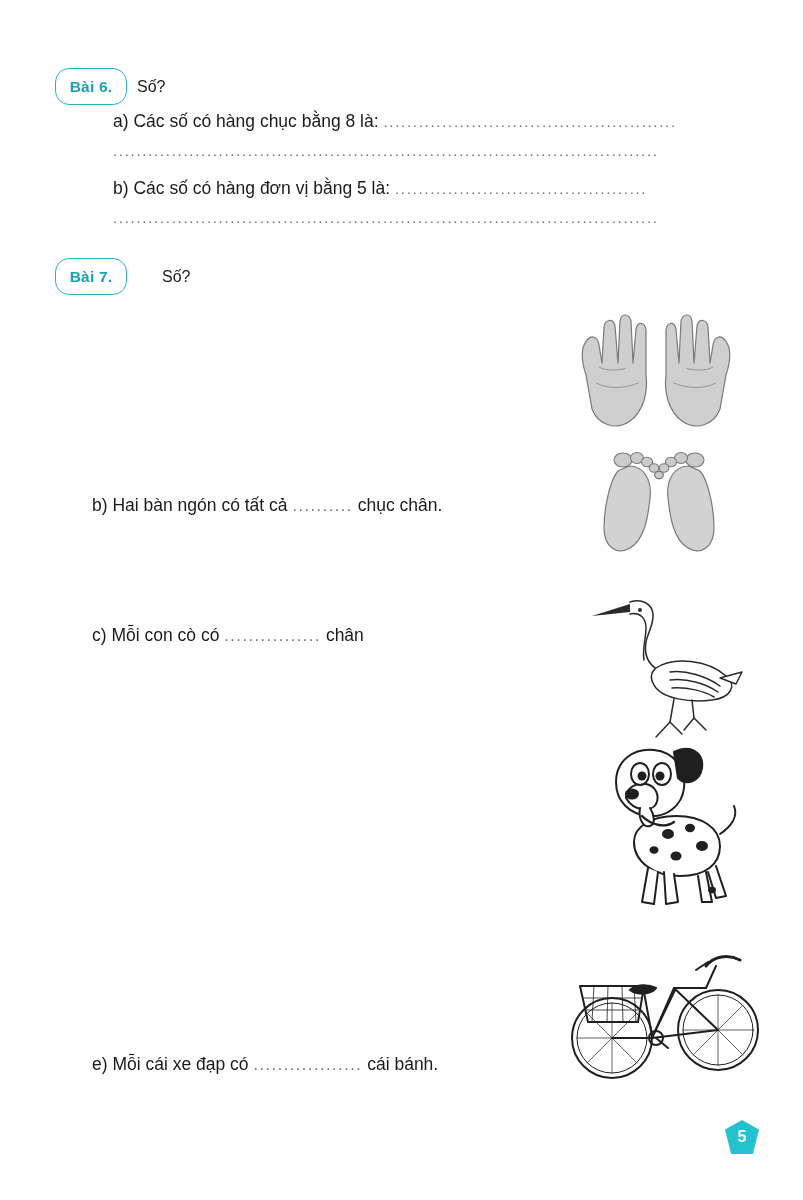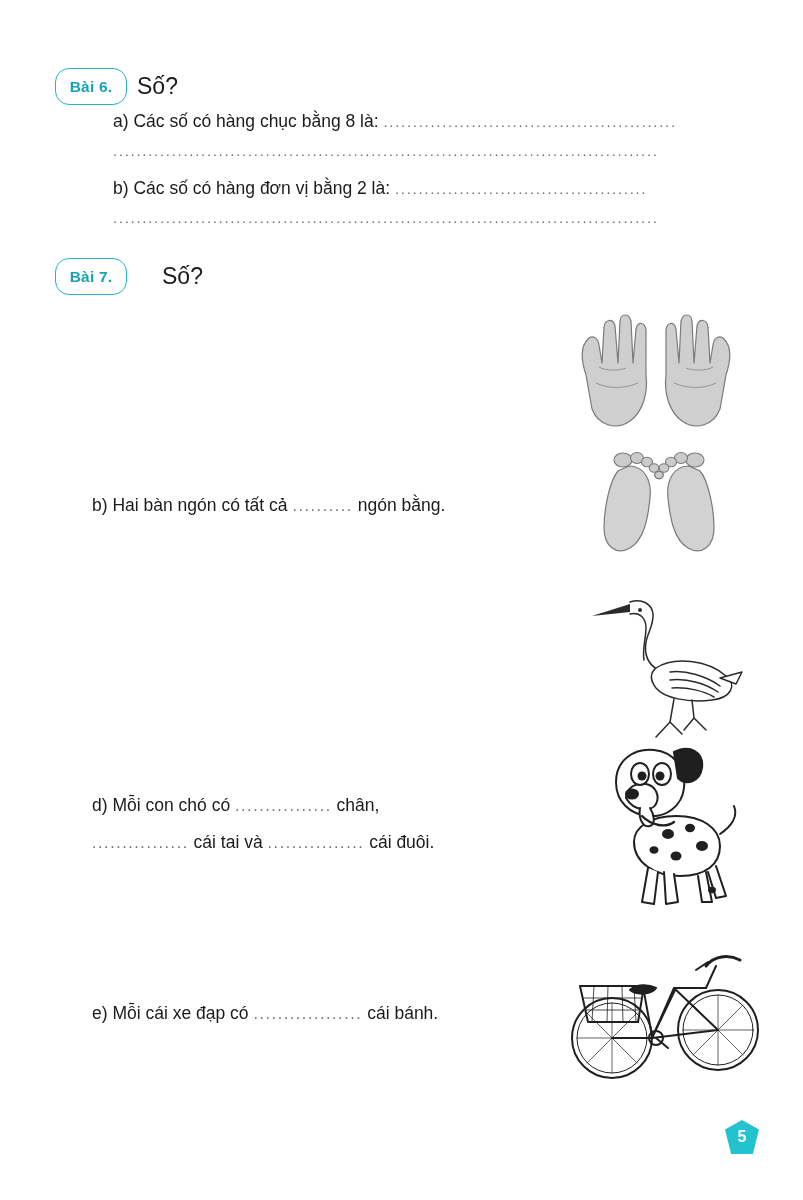--- a/index.html
+++ b/index.html
@@ -40,21 +40,21 @@
     border: 1.6px solid #23b7c4;
     border-radius: 14px;
     color: #15a3b3;
     font-size: 15.5px;
     font-weight: 700;
     letter-spacing: .2px;
     white-space: nowrap;
     background: #fff;
   }
   .ex-title {
-    font-size: 23px;
+    font-size: 16px;
     color: #1b1b1b;
   }
 
   
   .line {
     position: absolute;
     font-size: 17.5px;
     line-height: 1.5;
     color: #1b1b1b;
     white-space: nowrap;
@@ -102,51 +102,45 @@
     <span class="ex-title">Số?</span>
   </div>
 
   <div class="line" style="left:113px; top:108px;text-align:right;">
     <span>a) Các số có hàng chục bằng 8 là:</span>
     <span class="dots-long">..................................................</span>
   </div>
   <div class="line dots-long" style="left:113px; top:140px;">.............................................................................................</div>
 
   <div class="line" style="left:113px; top:175px;">
-    <span>b) Các số có hàng đơn vị bằng 2 là:</span>
+    <span>b) Các số có hàng đơn vị bằng 5 là:</span>
     <span class="dots-long">...........................................</span>
   </div>
   <div class="line dots-long" style="left:113px; top:207px;">.............................................................................................</div>
 
   <div class="ex-head" style="left:55px; top:258px;gap:35px;">
     <span class="badge">Bài 7.</span>
     <span class="ex-title">Số?</span>
   </div>
 
 
   <div class="line" style="left:92px; top:492px;">
     <span>b) Hai bàn ngón có tất cả</span>
     <span class="dots">..........</span>
-    <span>ngón bằng.</span>
-  </div>
-
-
-  <div class="line" style="left:92px; top:792px;">
-    <span>d) Mỗi con chó có</span>
+    <span>chục chân.</span>
+  </div>
+
+  <div class="line" style="left:92px; top:622px;">
+    <span>c) Mỗi con cò có</span>
     <span class="dots">................</span>
-    <span>chân,</span>
-  </div>
-  <div class="line" style="left:92px; top:829px;">
-    <span class="dots">................</span>
-    <span>cái tai và</span>
-    <span class="dots">................</span>
-    <span>cái đuôi.</span>
-  </div>
-
-  <div class="line" style="left:92px; top:1000px;">
+    <span>chân</span>
+  </div>
+
+
+  <div class="line" style="left:92px; top:1051px;">
     <span>e) Mỗi cái xe đạp có</span>
     <span class="dots">..................</span>
     <span>cái bánh.</span>
   </div>
 
   <div class="fig" style="left:566px; top:305px; width:180px; height:130px;">
     <svg viewBox="0 0 180 130" width="180" height="130" aria-hidden="true">
       <g fill="#cfcfcf" stroke="#7a7a7a" stroke-width="1.2" stroke-linejoin="round">
 
         <path d="M20 70 C14 52 16 40 22 34 C26 30 32 32 33 40 L36 58

